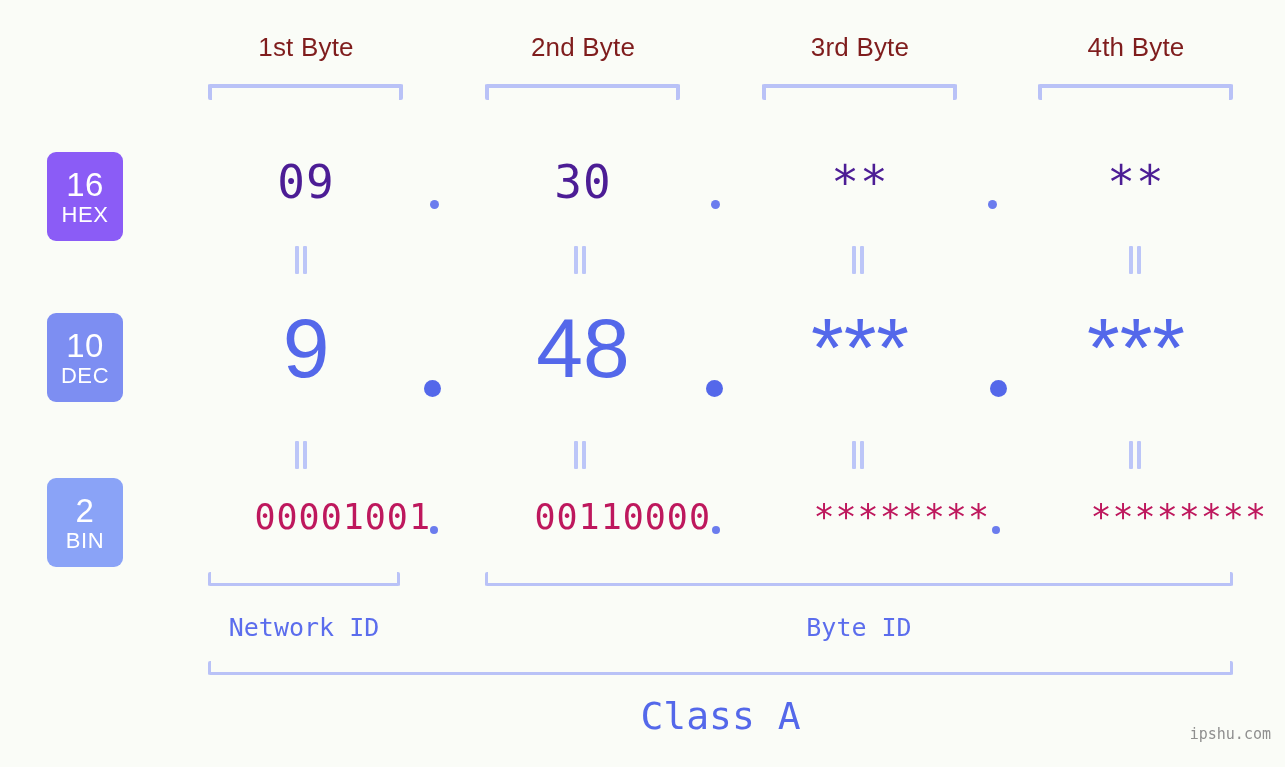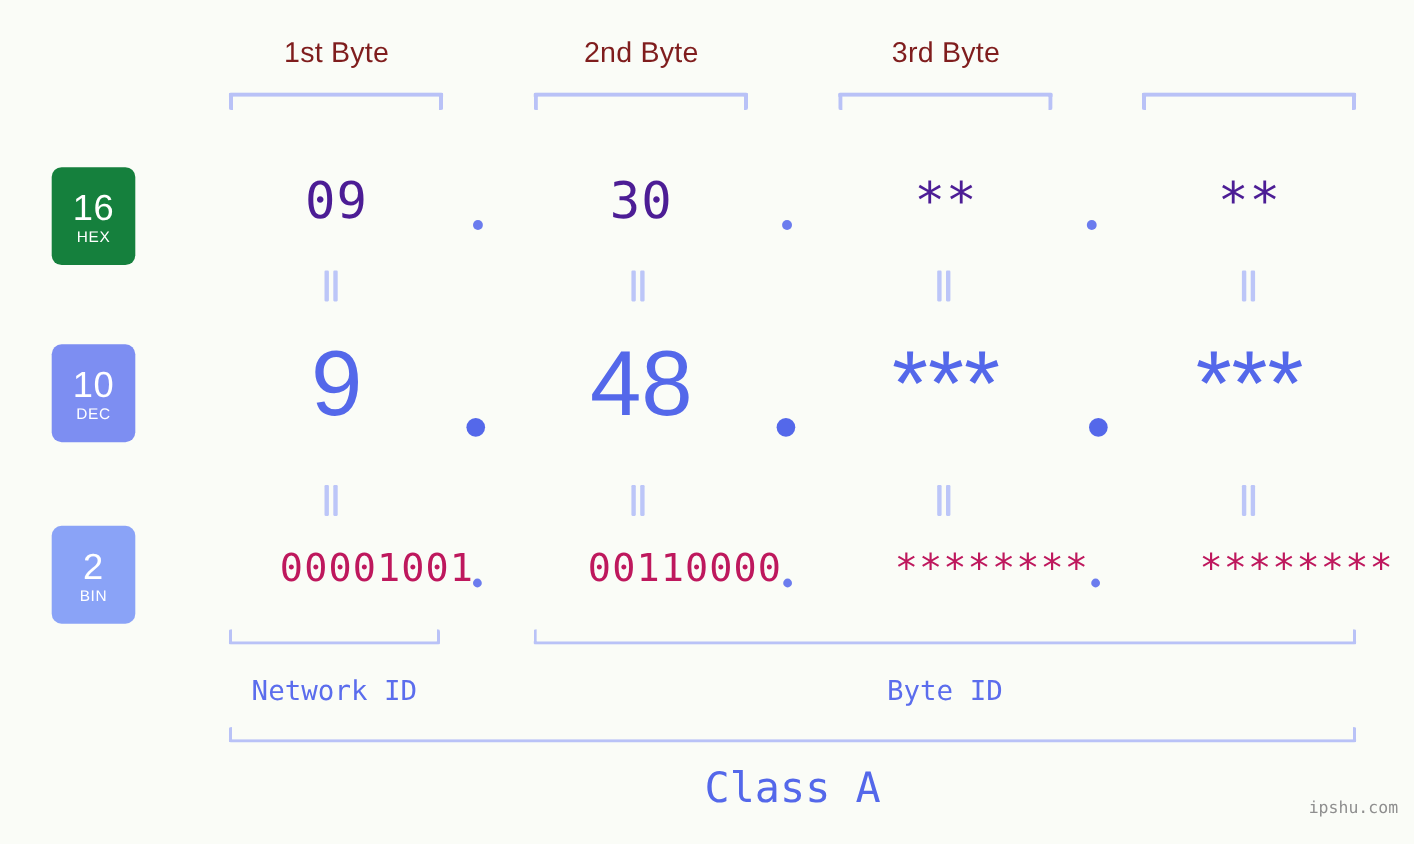--- a/index.html
+++ b/index.html
@@ -68,26 +68,26 @@
     align-items: center;
     justify-content: center;
     line-height: 1;
   }
   .badge .num {
     font-size: 33px;
     font-weight: 400;
     letter-spacing: 0.5px;
   }
   .badge .abbr {
-    font-size: 14px;
+    font-size: 22px;
     font-weight: 400;
     margin-top: 3px;
     letter-spacing: 0.6px;
   }
-  .badge-hex { top: 152px; height: 89px; background: #15803d; align-items: center; }
+  .badge-hex { top: 152px; height: 89px; background: #8b5cf6; align-items: center; }
   .badge-dec { top: 313px; height: 89px; background: #7d8ef2; }
   .badge-bin { top: 478px; height: 89px; background: #8aa3f7; }
 
   
   .cell {
     position: absolute;
     width: 260px;
     text-align: center;
     white-space: nowrap;
   }
@@ -174,20 +174,21 @@
   }
 </style>
 </head>
 <body>
 
 <div class="stage">
 
   <div class="byte-header" style="left:176px;">1st Byte</div>
   <div class="byte-header" style="left:453px;">2nd Byte</div>
   <div class="byte-header" style="left:730px;">3rd Byte</div>
+  <div class="byte-header" style="left:1006px;">4th Byte</div>
 
   <div class="bracket" style="left:208px; top:84px; width:195px;"></div>
   <div class="bracket" style="left:485px; top:84px; width:195px;"></div>
   <div class="bracket" style="left:762px; top:84px; width:195px;"></div>
   <div class="bracket" style="left:1038px; top:84px; width:195px;"></div>
 
   <div class="badge badge-hex">
     <span class="num">16</span>
     <span class="abbr">HEX</span>
   </div>

